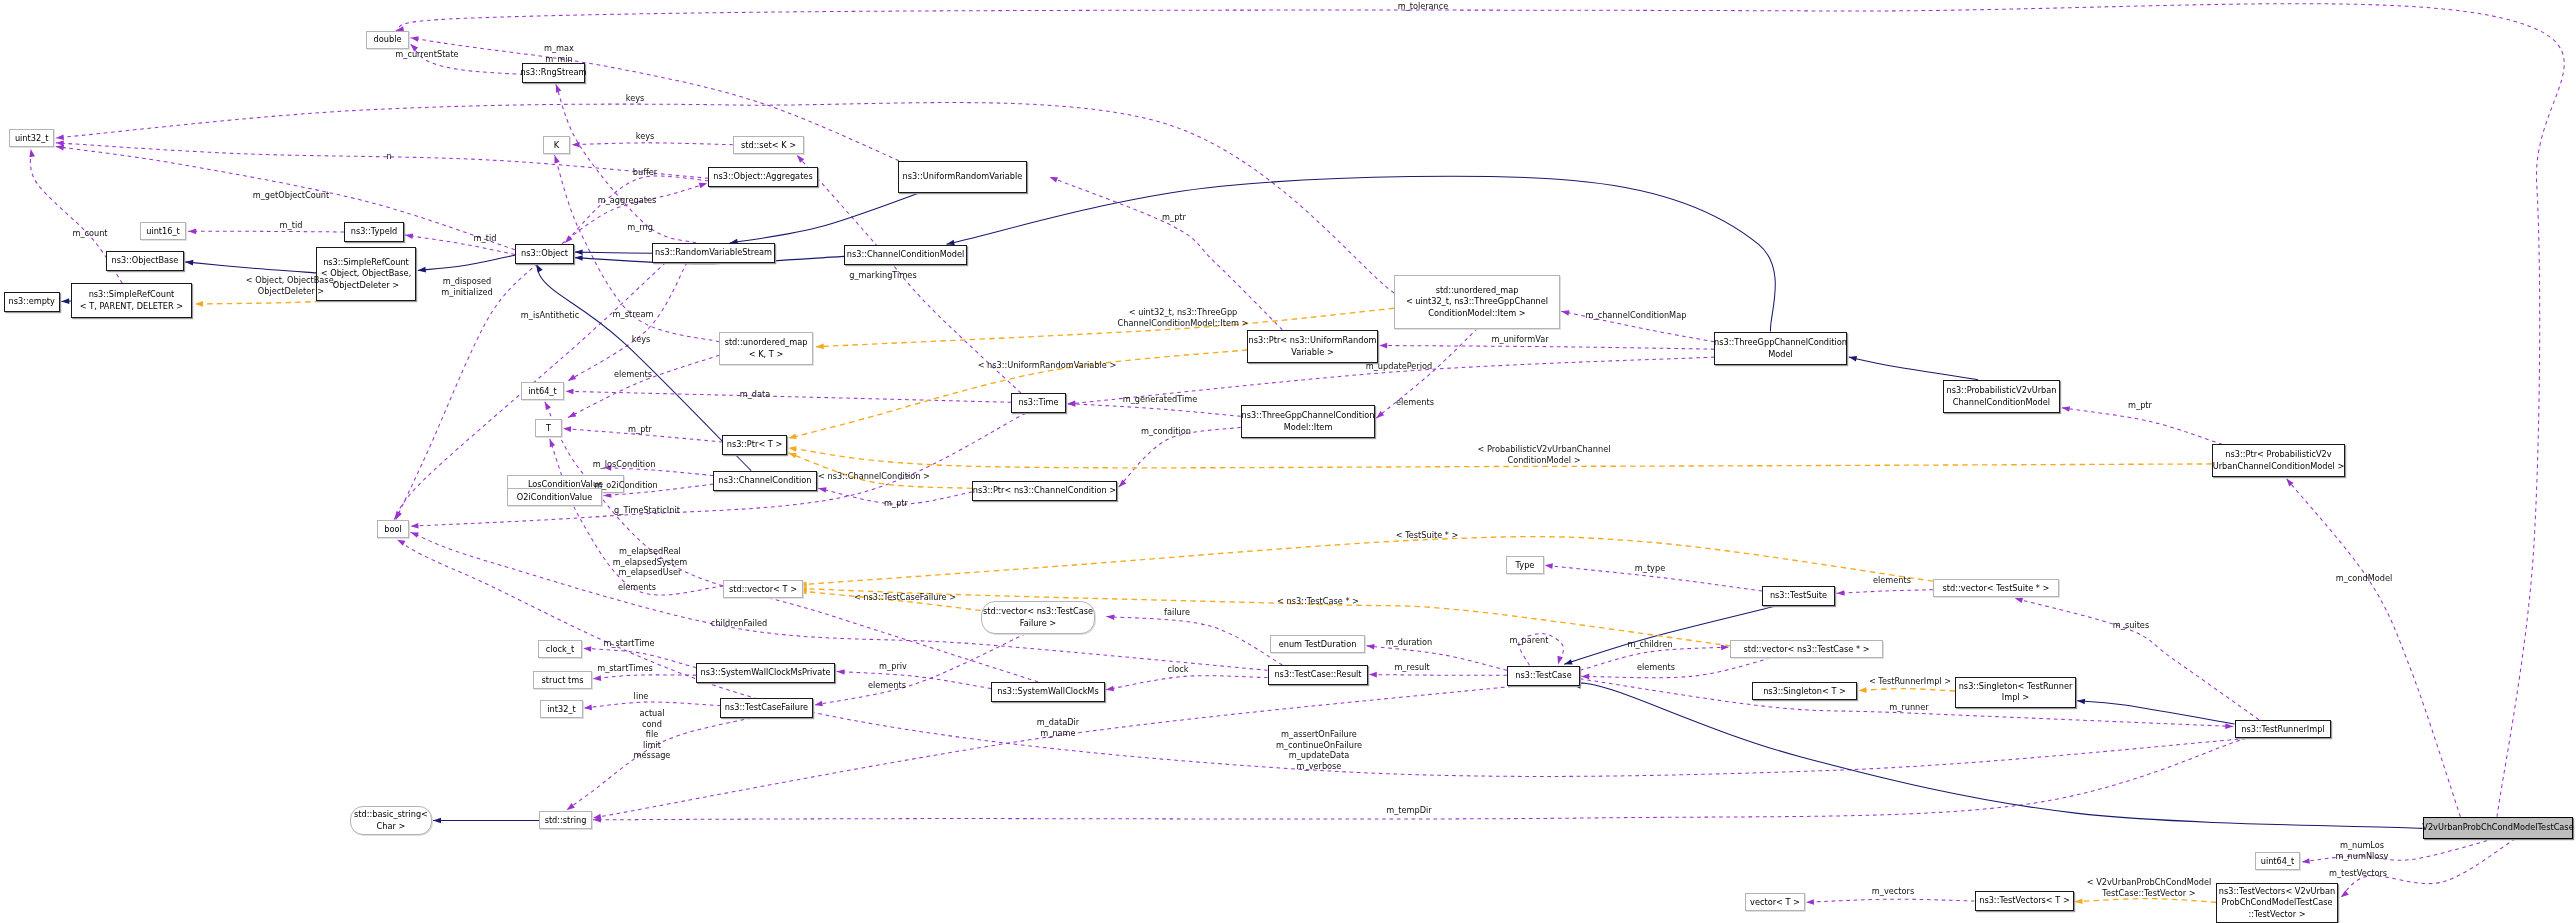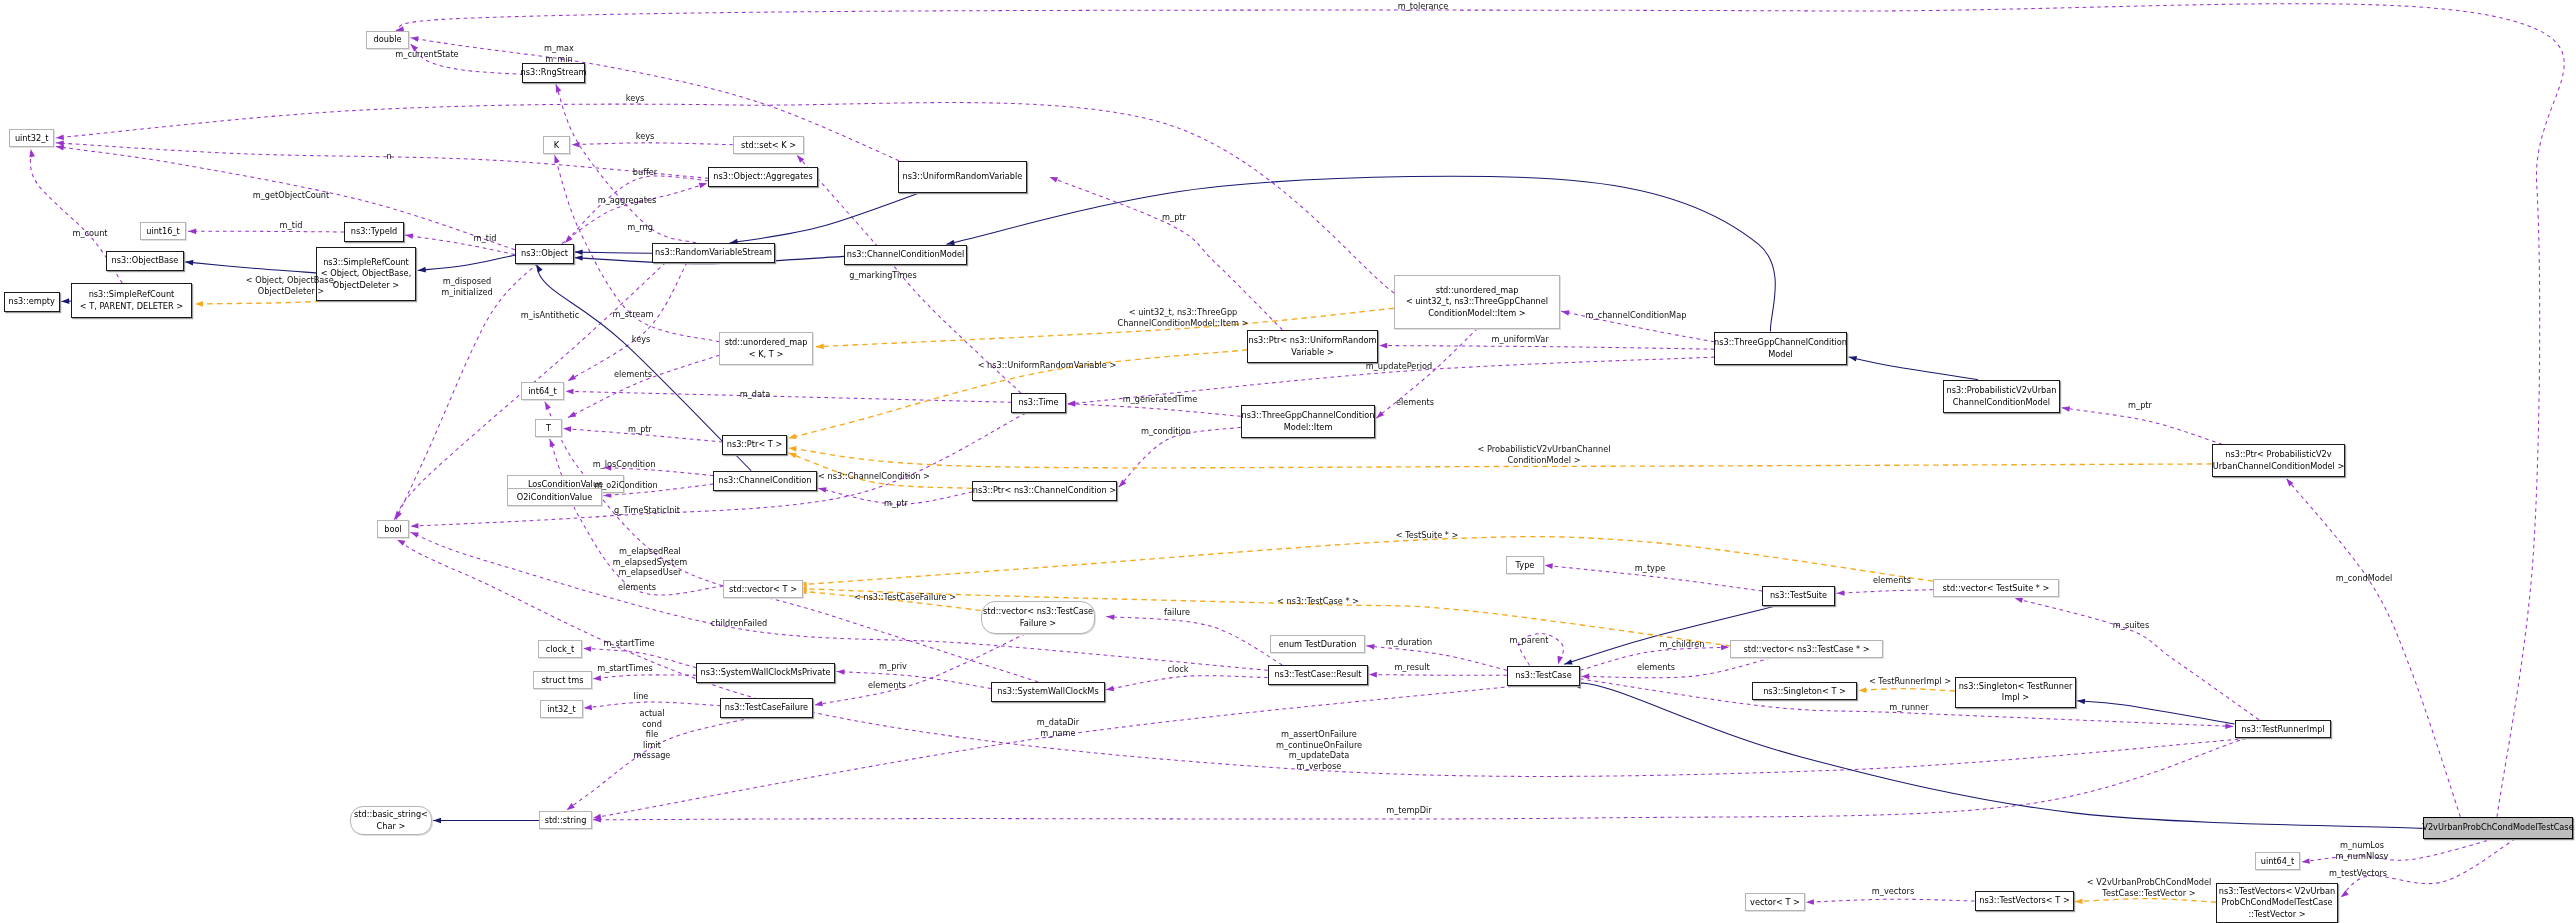--- a/index.html
+++ b/index.html
@@ -477,21 +477,21 @@
       </div>
       <div class="elabel" style="left: 2140px; top: 405px;">
         <div>m_ptr</div>
       </div>
       <div class="elabel" style="left: 2364px; top: 578px;">
         <div>m_condModel</div>
       </div>
       <div class="elabel" style="left: 1529px; top: 640px;">
         <div>m_parent</div>
       </div>
-      <div class="elabel" style="left: 1650px; top: 644px; margin-left: 32px;">
+      <div class="elabel" style="left: 1650px; top: 644px;">
         <div>m_children</div>
       </div>
       <div class="elabel" style="left: 1656px; top: 667px;">
         <div>elements</div>
       </div>
       <div class="elabel" style="left: 1892px; top: 580px;">
         <div>elements</div>
       </div>
       <div class="elabel" style="left: 1650px; top: 568px;">
         <div>m_type</div>

